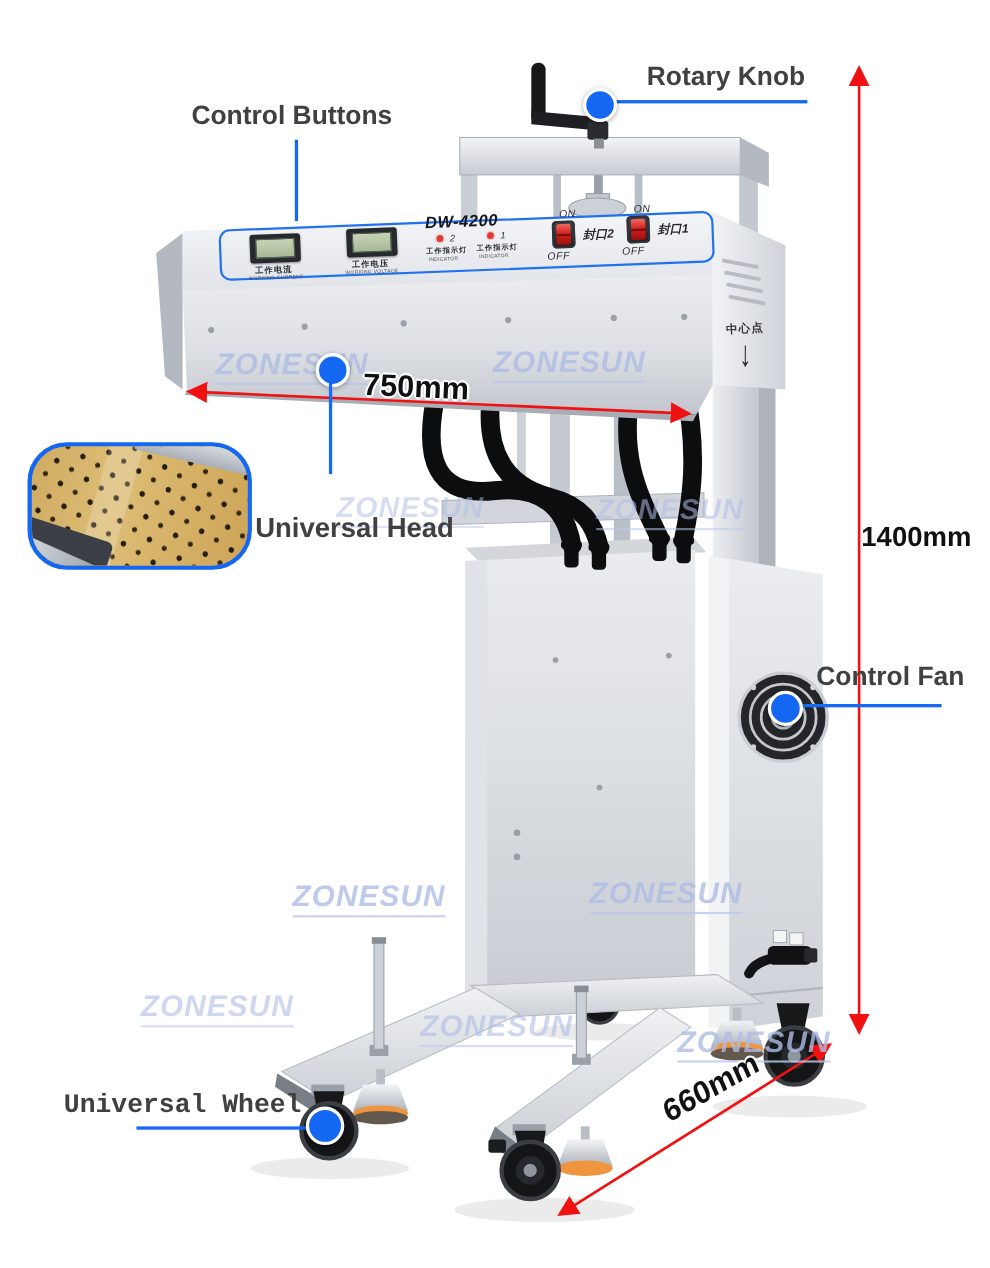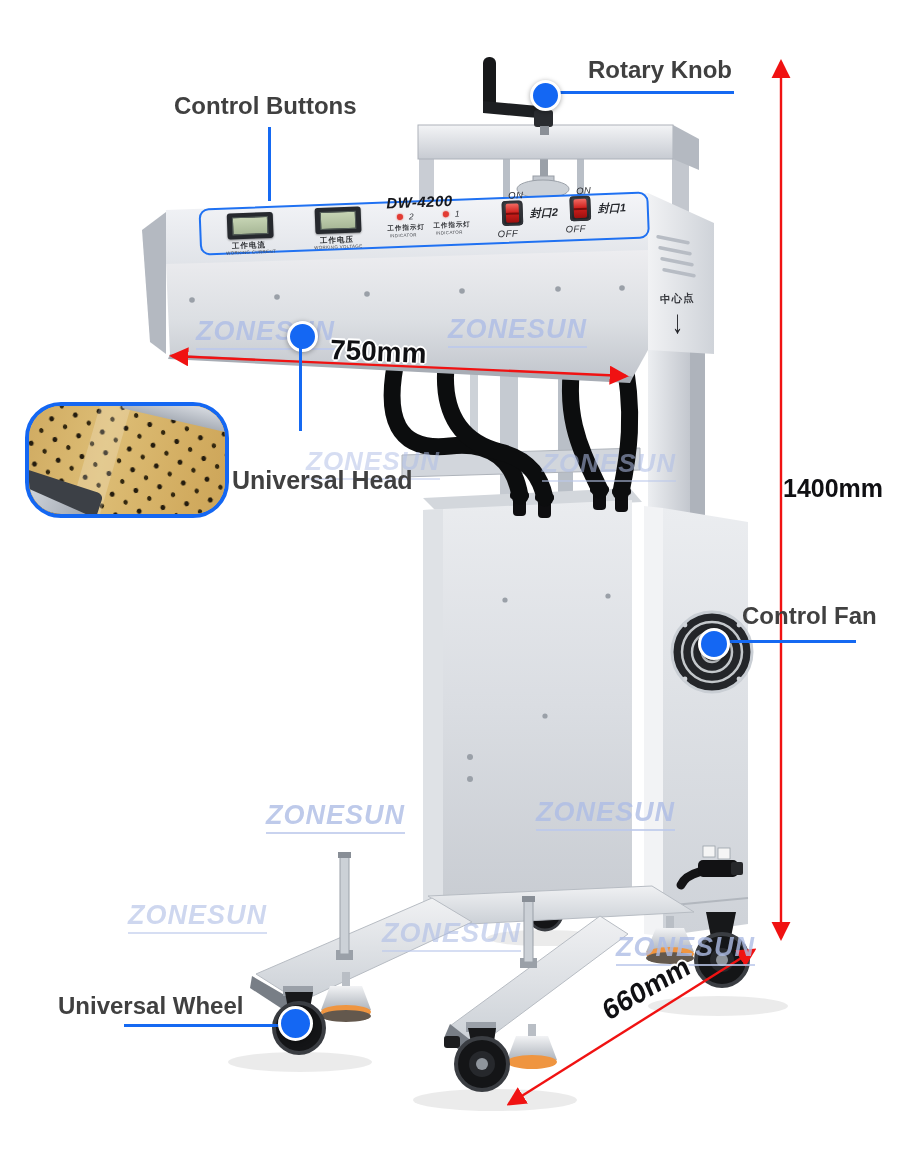--- a/index.html
+++ b/index.html
@@ -366,21 +366,21 @@
   <div class="cline" style="left:268px;top:127px;width:3px;height:74px;"></div>
 
   <div class="dot" style="left:287px;top:321px;width:25px;height:25px;"></div>
   <div class="cline" style="left:299px;top:347px;width:3px;height:84px;"></div>
   <div class="callout" style="left:232px;top:466px;font-size:25px;">Universal Head</div>
 
   <div class="callout" style="left:742px;top:602px;">Control Fan</div>
   <div class="cline" style="left:724px;top:640px;width:132px;height:3px;"></div>
   <div class="dot" style="left:698px;top:628px;width:26px;height:26px;"></div>
 
-  <div class="callout" style="left:58px;top:992px;">Universal Wheel</div>
+  <div class="callout" style="left:58px;top:992px;font-family:Liberation Mono, monospace;">Universal Wheel</div>
   <div class="cline" style="left:124px;top:1024px;width:160px;height:3px;"></div>
   <div class="dot" style="left:278px;top:1006px;width:29px;height:29px;"></div>
 
   <div class="dim" style="left:330px;top:336px;font-size:28px;transform:rotate(2.5deg);">750mm</div>
   <div class="dim" style="left:783px;top:474px;font-size:25px;font-weight:600;">1400mm</div>
   <div class="dim" style="left:598px;top:998px;font-size:28px;transform:rotate(-30deg) skewX(-6deg);transform-origin:left top;">660mm</div>
 
 </div>
 
 </body></html>

